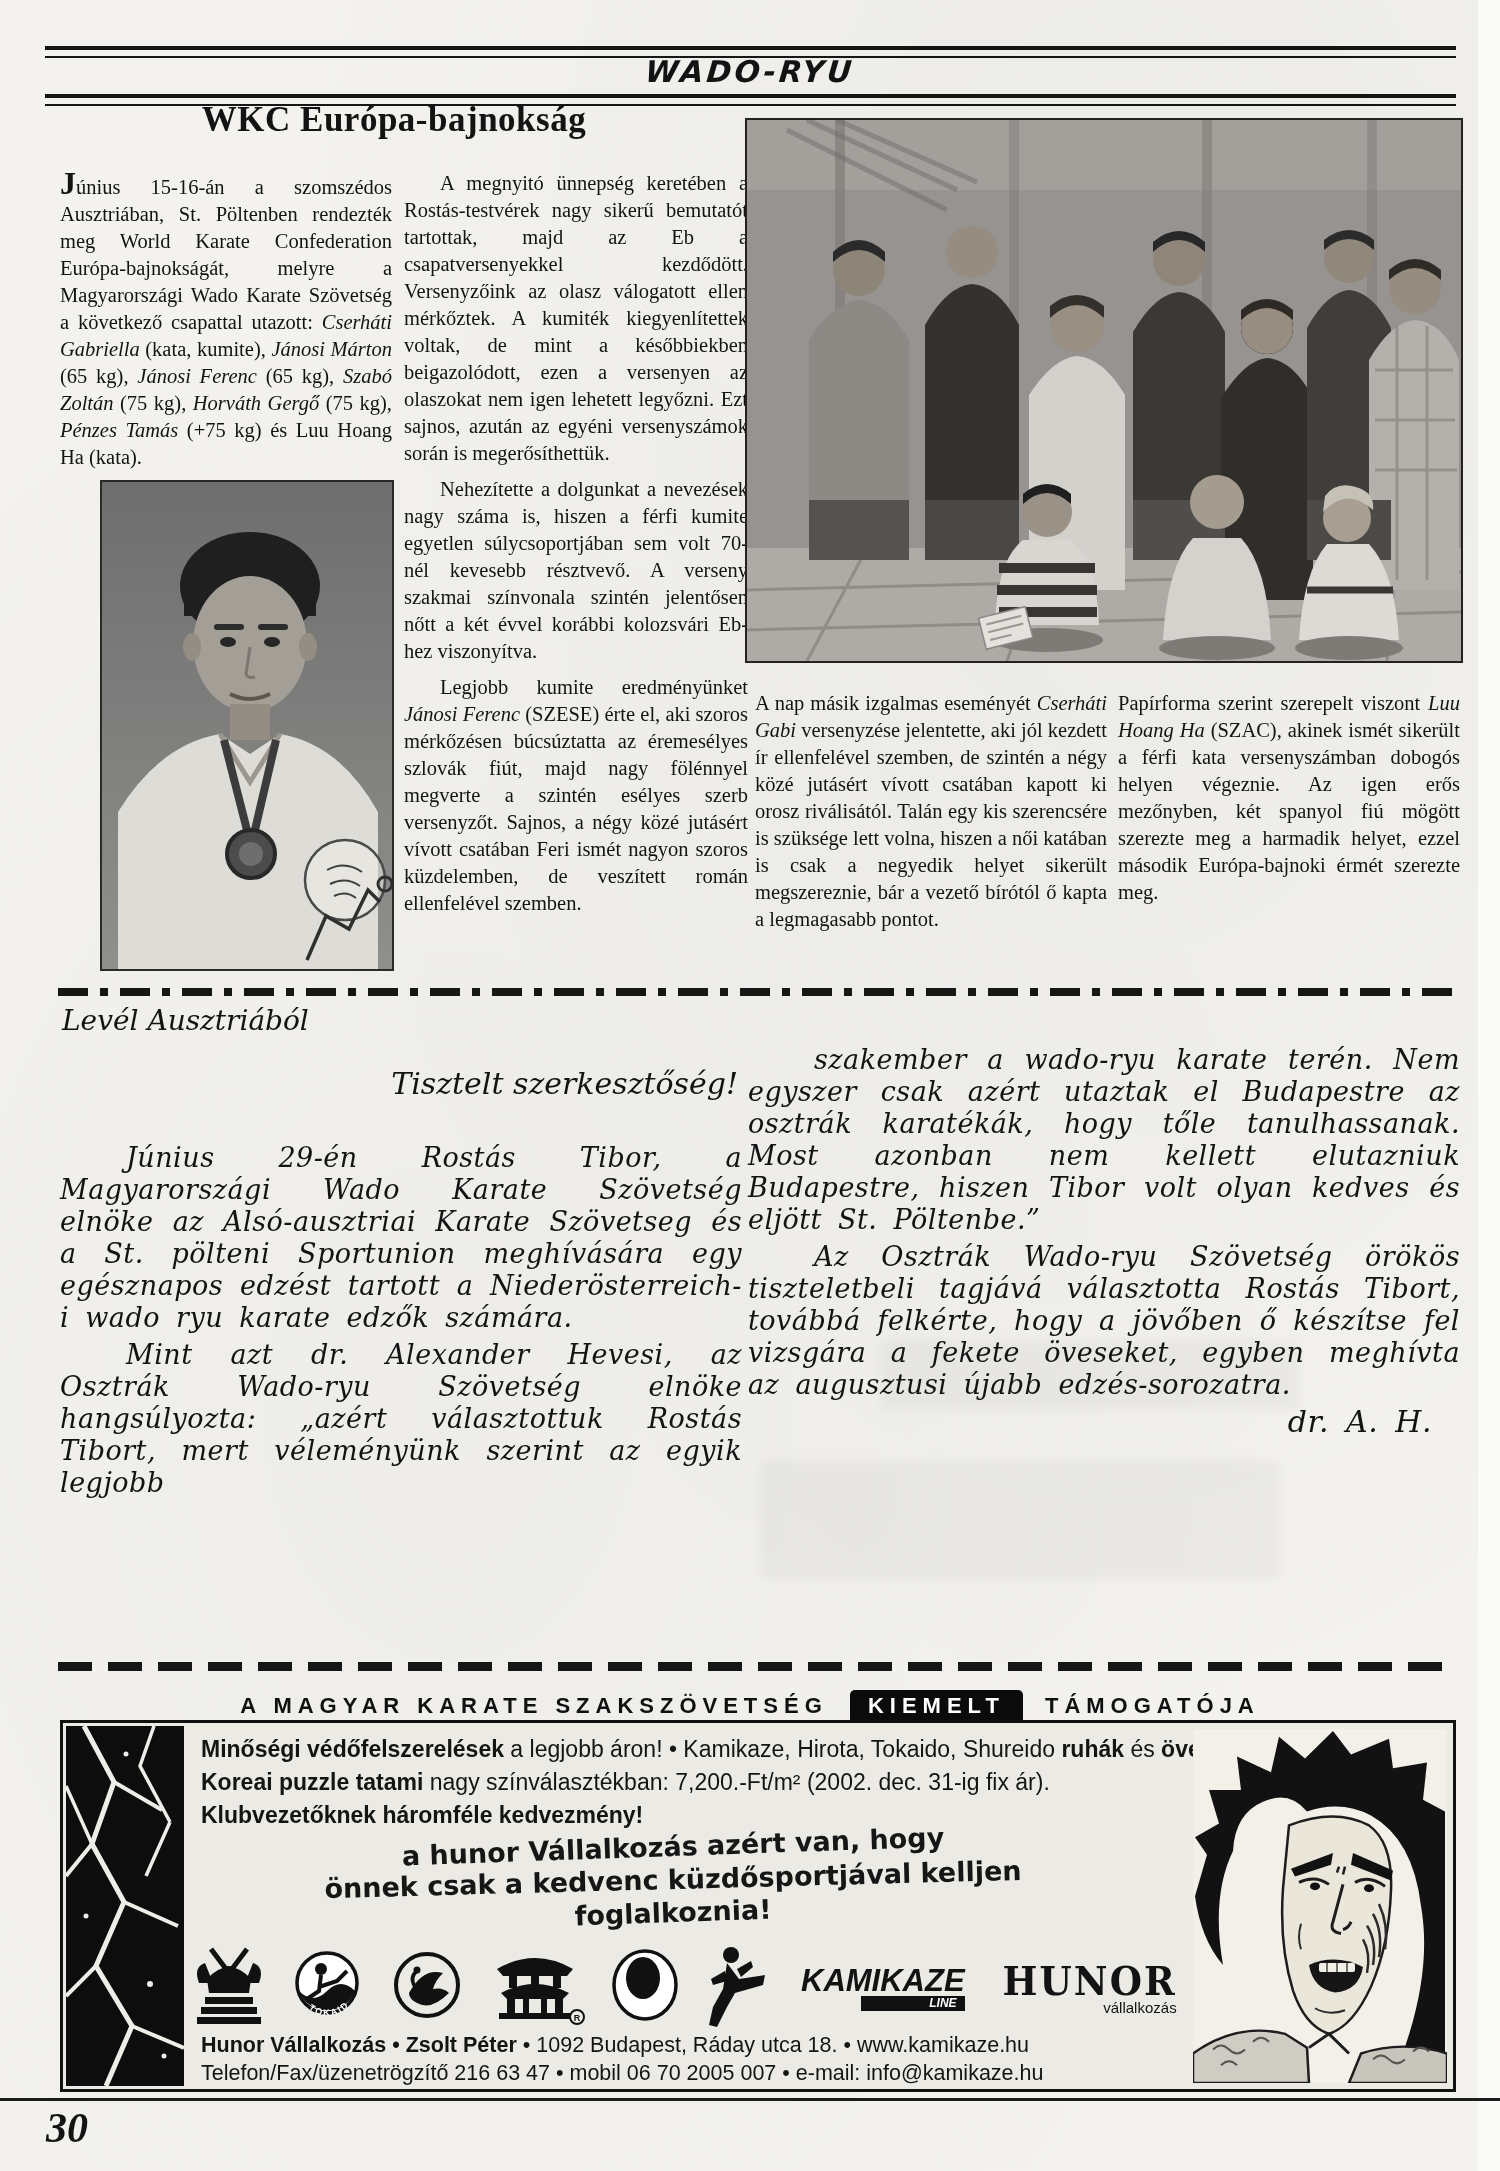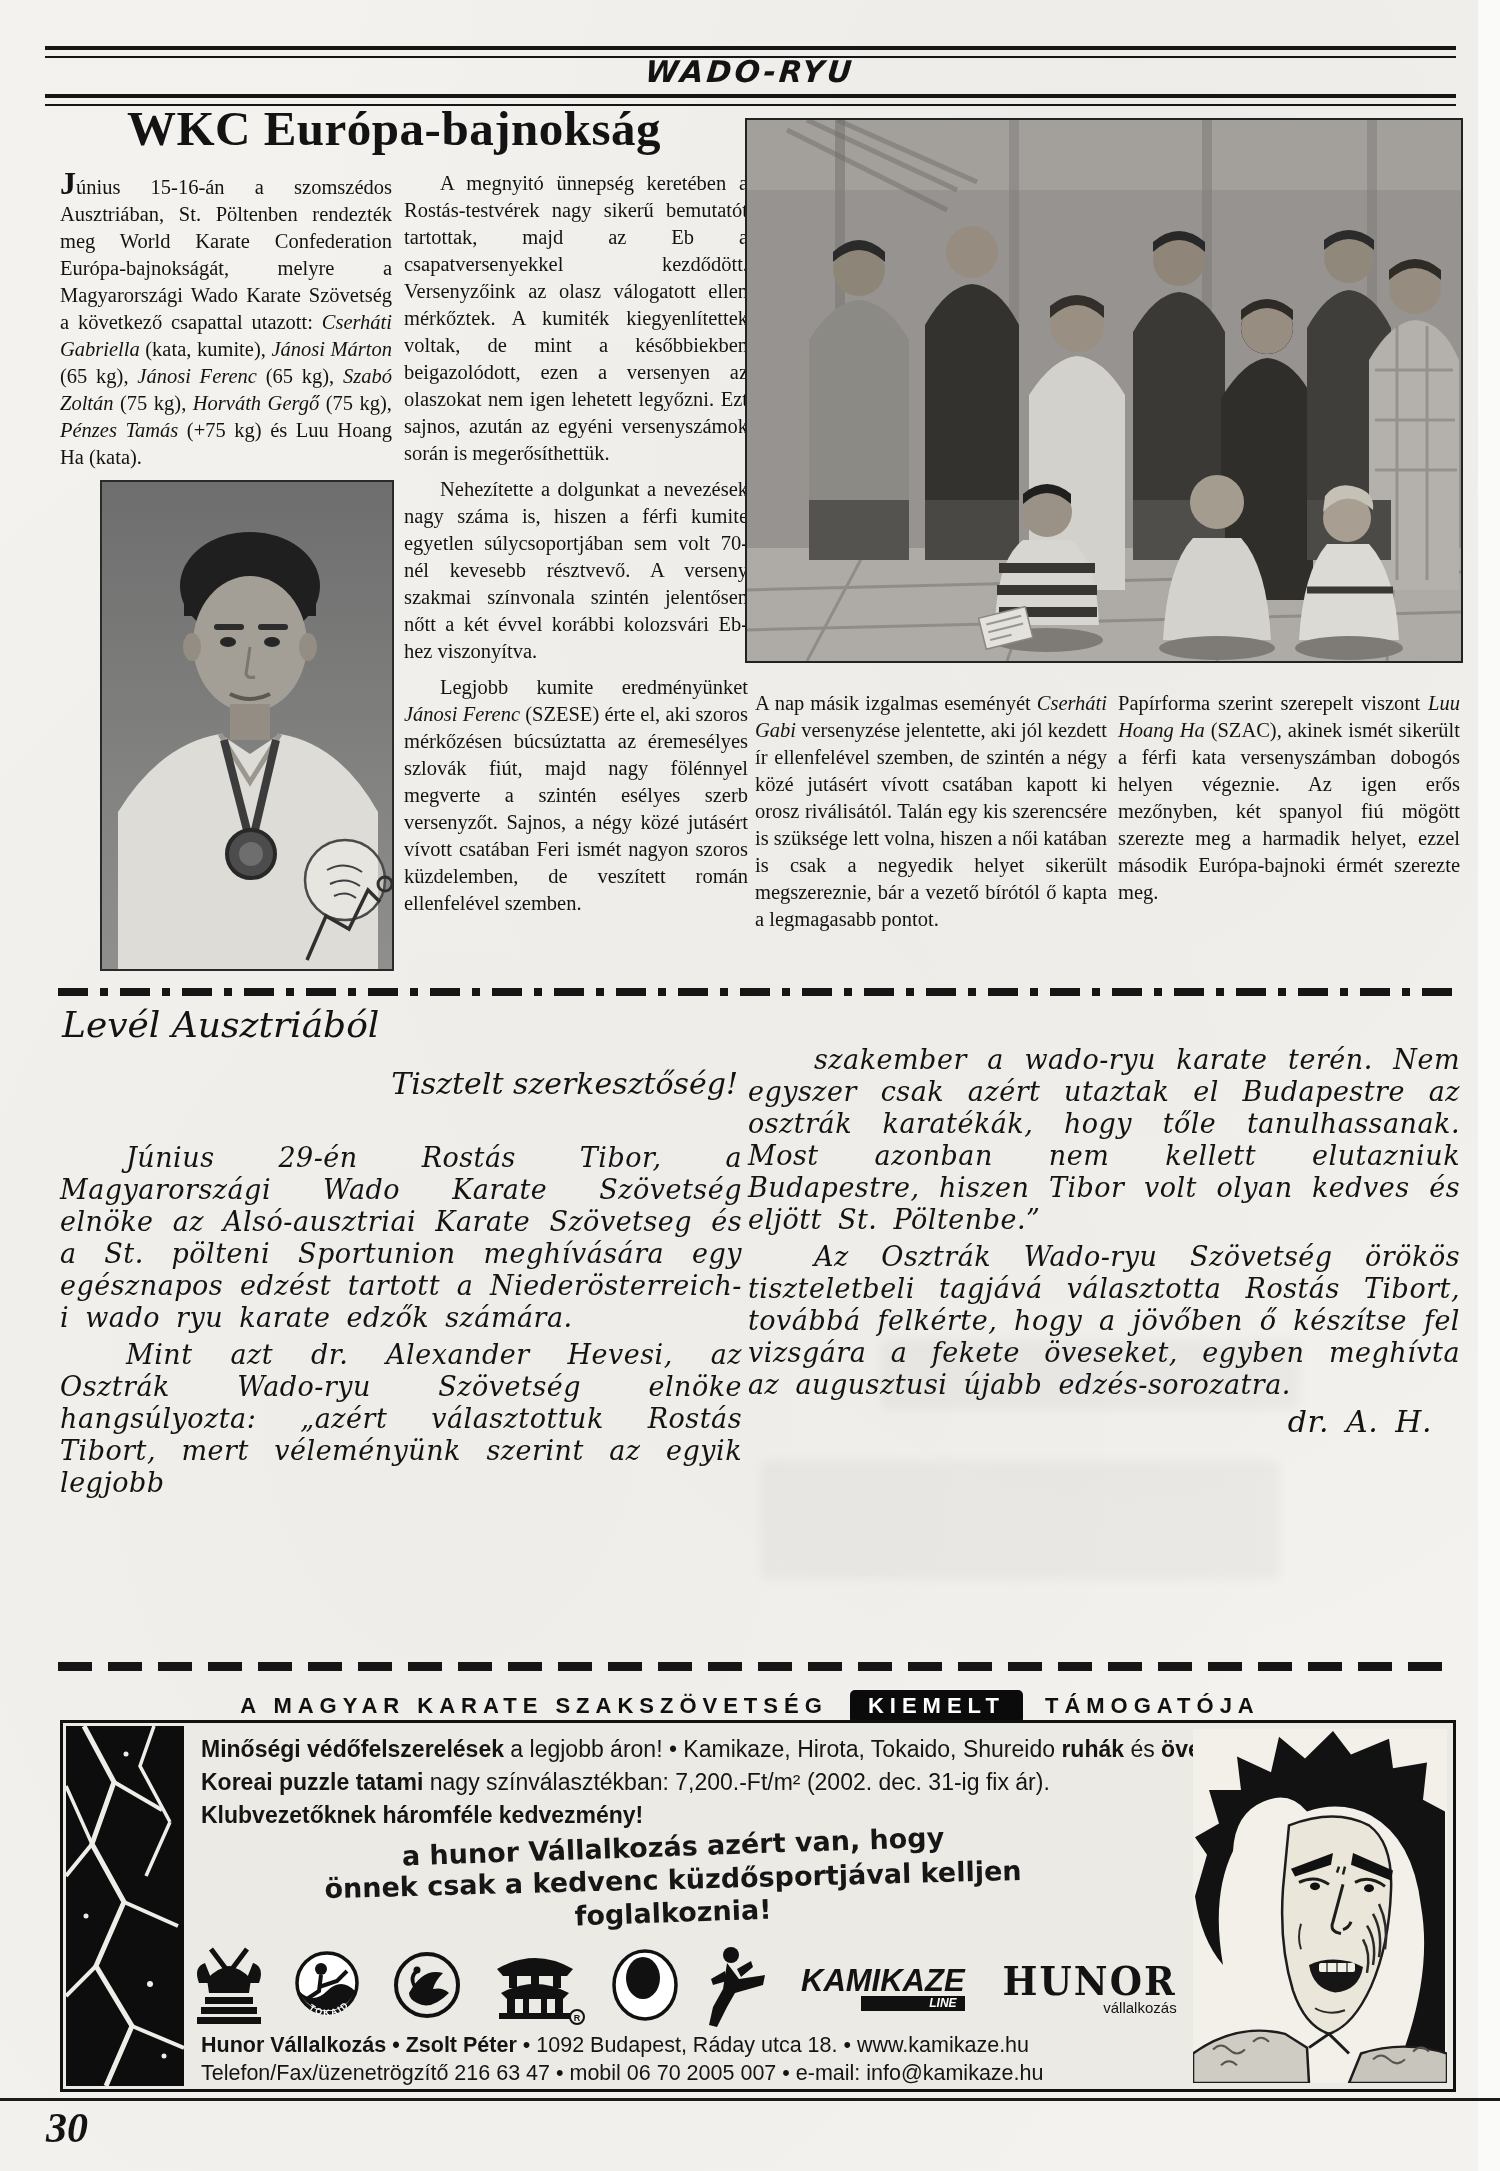--- a/index.html
+++ b/index.html
@@ -11,21 +11,21 @@
   .ghost{position:absolute;background:rgba(90,90,90,0.05);filter:blur(4px);border-radius:8px;}
 
   
   .rule-pair{position:absolute;left:45px;right:44px;border-top:4px solid #161616;border-bottom:2px solid #161616;height:6px;}
   .section-tag{position:absolute;top:54px;left:0;right:0;text-align:center;
       font-family:"DejaVu Sans",sans-serif;font-weight:bold;font-style:italic;
       font-size:30px;letter-spacing:3px;transform:skewX(-5deg);}
 
   
   .headline{position:absolute;top:100px;left:62px;width:664px;margin:0;text-align:center;
-      font-size:49px;font-weight:bold;letter-spacing:0.5px;}
+      font-size:35px;font-weight:bold;letter-spacing:0.5px;}
   .bodycol{position:absolute;font-size:20.5px;line-height:27px;text-align:justify;}
   .bodycol p{margin:0 0 9px 0;}
   .indent{text-indent:36px;}
   .dropJ::first-letter{font-weight:bold;font-size:32px;}
   .col1{top:170px;left:60px;width:332px;}
   .col2{top:170px;left:404px;width:344px;}
   .capL{top:690px;left:755px;width:352px;}
   .capR{top:690px;left:1118px;width:342px;}
 
   figure{margin:0;padding:0;}
@@ -33,21 +33,21 @@
   .groupphoto{position:absolute;top:118px;left:745px;width:714px;height:541px;border:2px solid #222;background:#999;}
   .portrait svg,.groupphoto svg{display:block;width:100%;height:100%;}
 
   .divider1{position:absolute;top:988px;left:58px;right:42px;height:8px;
       background:repeating-linear-gradient(90deg,#161616 0 30px,transparent 30px 42px,#161616 42px 50px,transparent 50px 62px);}
   .divider2{position:absolute;top:1662px;left:58px;right:42px;height:9px;
       background:repeating-linear-gradient(90deg,#161616 0 34px,transparent 34px 50px);}
 
   
   .script{font-family:"DejaVu Serif",serif;font-style:italic;}
-  .letter-heading{position:absolute;top:1004px;left:62px;margin:0;font-size:36px;font-weight:normal;}
+  .letter-heading{position:absolute;top:1004px;left:62px;margin:0;font-size:28px;font-weight:normal;}
   .salutation{position:absolute;top:1066px;left:62px;width:676px;text-align:right;font-size:30px;}
   .lettercol{position:absolute;font-size:27px;line-height:32px;text-align:justify;word-spacing:7px;letter-spacing:0.5px;margin-top:24px;}
   .lettercol p{margin:0 0 5px 0;text-indent:66px;}
   .letterL{top:1118px;left:60px;width:682px;}
   .letterR{top:1020px;left:748px;width:712px;}
   .signature{text-align:right;padding-right:28px;text-indent:0 !important;font-size:30px;}
 
   
   .banner{position:absolute;top:1690px;left:0;right:0;text-align:center;
       font-family:"Liberation Sans",sans-serif;font-weight:bold;font-size:22px;letter-spacing:6px;color:#101010;}

